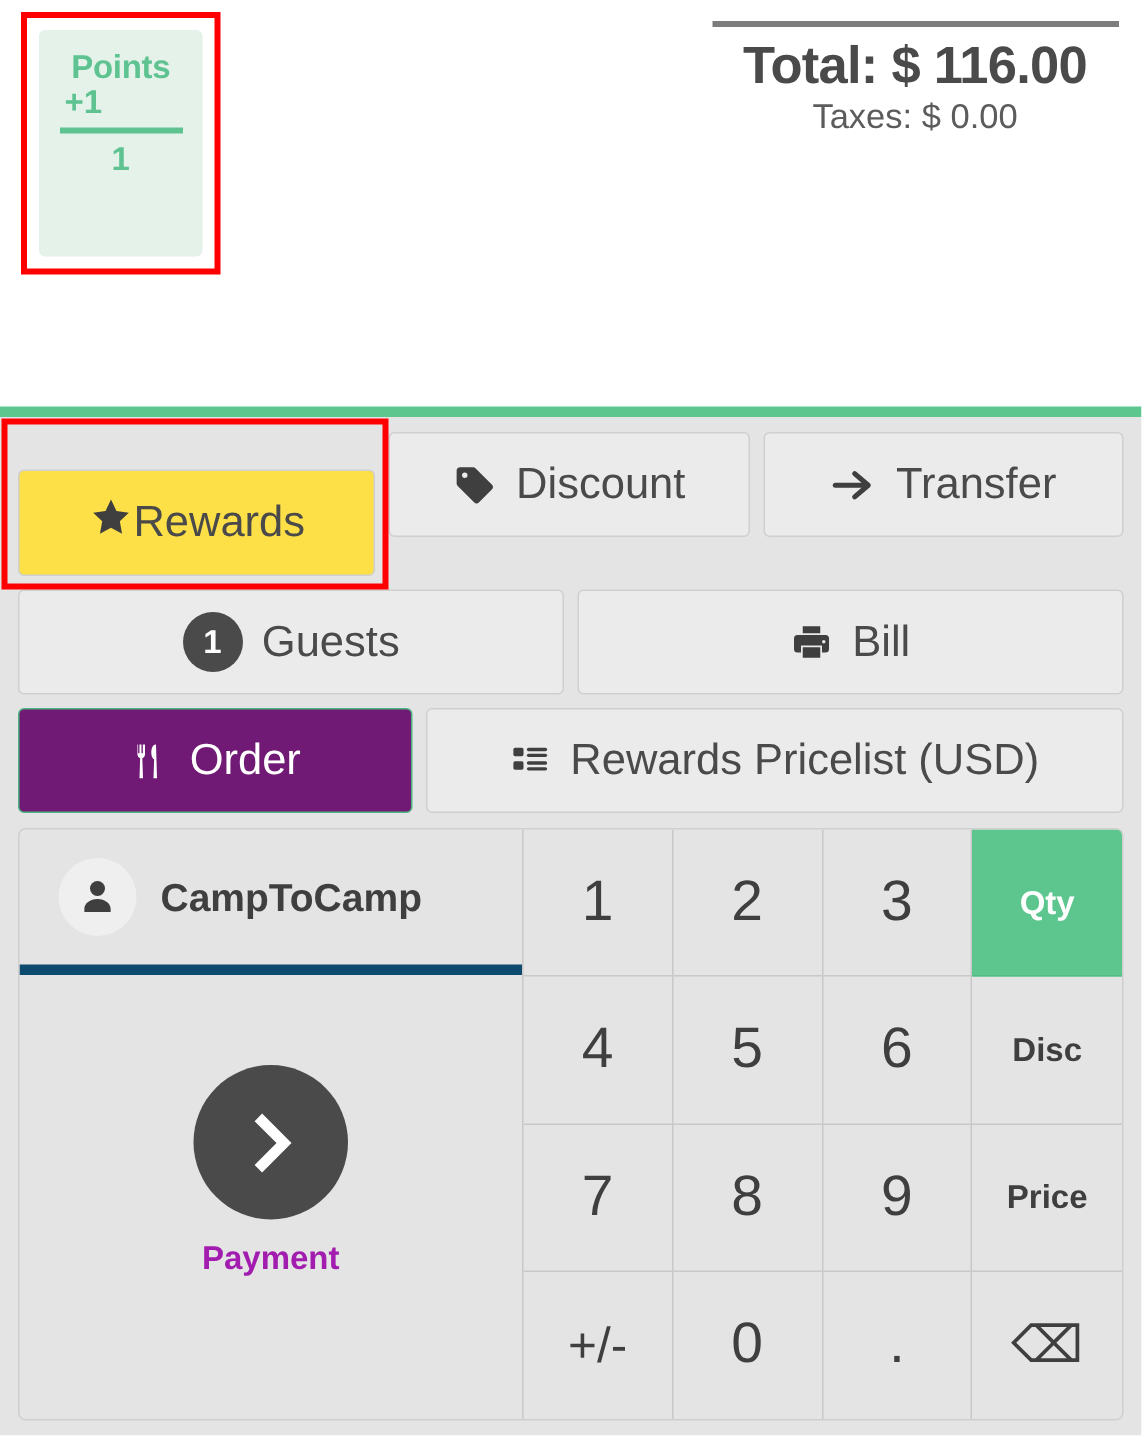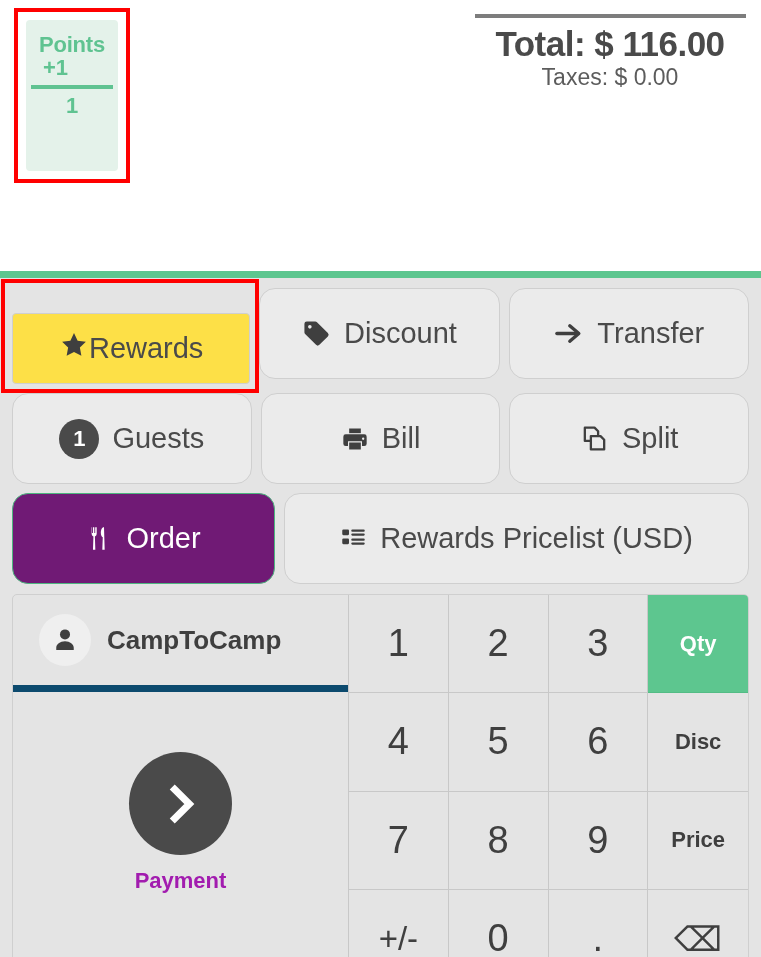--- a/index.html
+++ b/index.html
@@ -23,21 +23,21 @@
     width: 761px;
     height: 271px;
     background: #ffffff;
   }
 
   
   #points-highlight {
     position: absolute;
     left: 14px;
     top: 8px;
-    width: 116px;
+    width: 133px;
     height: 175px;
     border: 4px solid #ff0000;
     box-sizing: border-box;
     background: #ffffff;
   }
   #points-box {
     position: absolute;
     left: 8px;
     top: 8px;
     right: 8px;
@@ -133,24 +133,24 @@
     padding: 10px 12px 0 12px;
   }
 
   .btn-row {
     display: flex;
     gap: 9px;
     margin-bottom: 9px;
   }
   .ctl-btn {
     flex: 1;
-    height: 91px;
+    height: 70px;
     background: #ebebeb;
     border: 1px solid #cfcfcf;
-    border-radius: 16px;
+    border-radius: 4px;
     display: flex;
     align-items: center;
     justify-content: center;
     gap: 13px;
     font-size: 29px;
     color: #4a4a4a;
     box-sizing: border-box;
     user-select: none;
   }
   .ctl-btn.green {
@@ -388,29 +388,20 @@
       <span class="glyph">
         <svg width="28" height="28" viewBox="0 0 24 24" fill="#3f3f3f">
           <path d="M7 3h10v4H7z"></path>
           <path d="M4 8h16a2 2 0 0 1 2 2v6a2 2 0 0 1-2 2h-2v-4H6v4H4a2 2 0 0 1-2-2v-6a2 2 0 0 1 2-2zm15 2.8a1 1 0 1 0 1 1 1 1 0 0 0-1-1z"></path>
           <path d="M7 15h10v6H7z"></path>
         </svg>
       </span>
       <span>Bill</span>
     </div>
 
-    <div class="ctl-btn">
-      <span class="glyph">
-        <svg width="29" height="29" viewBox="0 0 24 24" fill="none" stroke="#3f3f3f" stroke-width="1.9" stroke-linejoin="round">
-          <path d="M4 3h8l3 3v8H4z"></path>
-          <path d="M9 10h8l3 3v8H9z" fill="#ebebeb"></path>
-        </svg>
-      </span>
-      <span>Split</span>
-    </div>
 
   </div>
 
   <div id="order-row">
 
     <div id="order-btn" class="ctl-btn green">
       <span class="glyph">
         <svg width="27" height="27" viewBox="0 0 24 24" fill="#ffffff">
           <path d="M5 2v6a2.4 2.4 0 0 0 1.6 2.2L6.2 22h2.1l-.4-11.8A2.4 2.4 0 0 0 9.5 8V2H8.2v5.2H7.4V2H6.2v5.2h-.8V2z"></path>
           <path d="M15.8 2c-1.7 0-2.6 2.4-2.6 5 0 2 .7 3.4 1.7 3.9L14.5 22h2.1L16 2z"></path>

